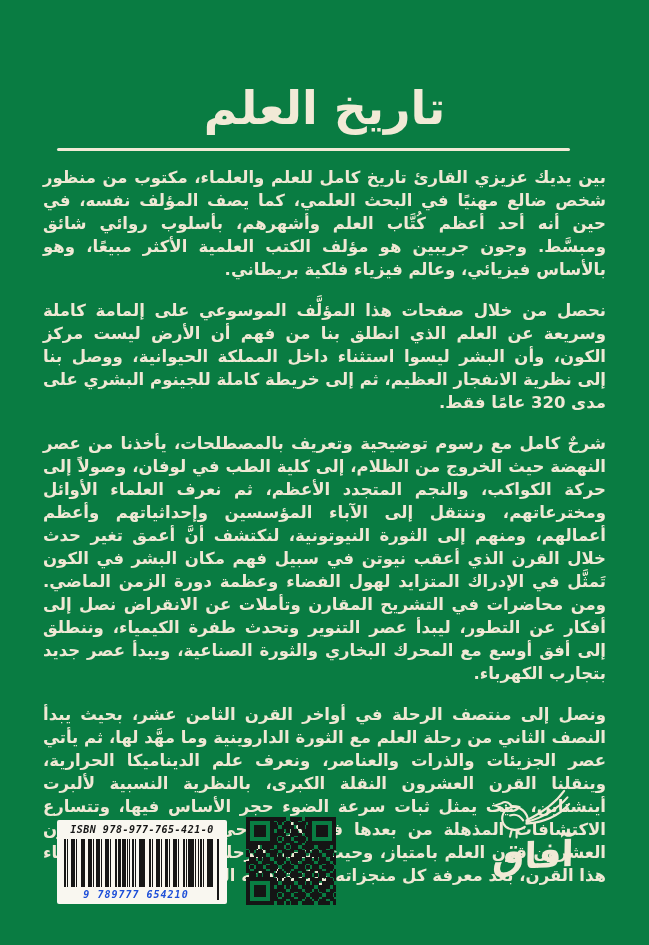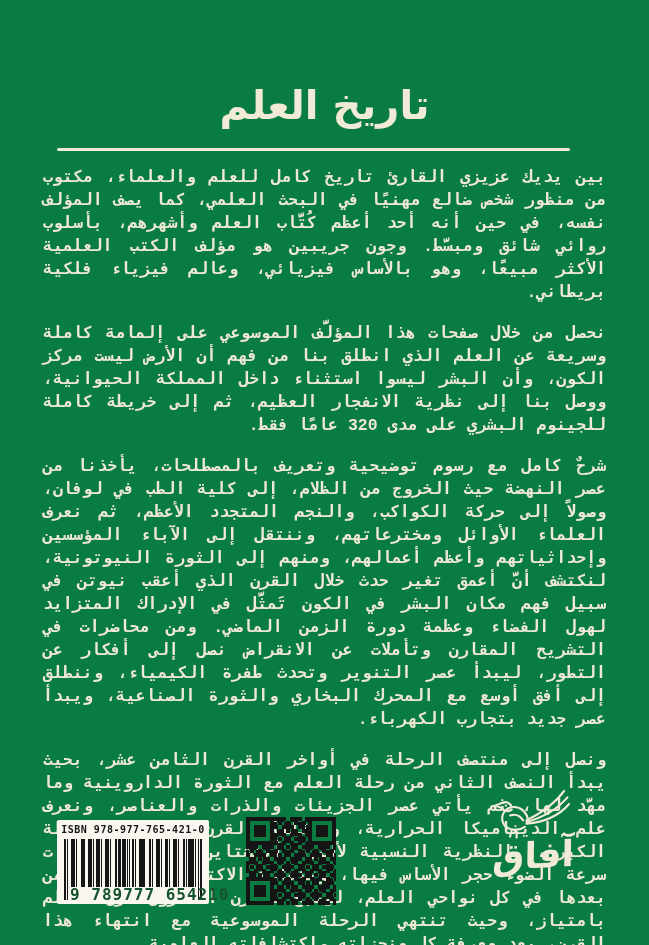--- a/index.html
+++ b/index.html
@@ -9,52 +9,53 @@
     background:#097c42;
     font-family:"DejaVu Sans", sans-serif;
     direction:rtl;
     overflow:hidden;
   }
   .title {
     margin:0;
     padding-top:80px;
     text-align:center;
     color:#f1ead6;
-    font-size:40px;
+    font-size:46px;
     font-weight:bold;
     line-height:1.25;
     letter-spacing:0px;
   }
   .rule {
     position:absolute;
     top:148px; left:57px;
     width:513px; height:3px;
     background:#f1ead6;
     border-radius:2px;
   }
   .blurb {
     position:absolute;
     top:166px; right:43px; left:42px;
     color:#efe8d4;
     font-size:16.5px;
     font-weight:bold;
     line-height:23px;
     text-align:justify;
   }
-  .blurb p { margin:0 0 18px 1px;font-family:Liberation Mono, monospace; }
+  .blurb p { margin:0 0 18px 1px; }
 
   
   .barcode {
     position:absolute;
     left:57px; top:820px;
-    width:152px; height:84px;
+    width:170px; height:84px;
     background:#f9f7f0;
     border-radius:2px;
     direction:ltr;
     text-align:center;
+    font-style:italic;
   }
   .isbn-label {
     font-family:"DejaVu Sans Mono","Liberation Mono",monospace;
     font-size:10px;
     font-weight:bold;
     color:#161616;
     padding-top:4px;
     letter-spacing:0.5px;
     white-space:nowrap;
   }
@@ -67,26 +68,26 @@
         #161616 3px 4px, transparent 4px 7px,
         #161616 7px 11px, transparent 11px 12px,
         #161616 12px 13px, transparent 13px 17px),
       repeating-linear-gradient(90deg,
         transparent 0 9px, #161616 9px 11px,
         transparent 11px 19px, #161616 19px 20px,
         transparent 20px 23px);
   }
   .digits {
     position:absolute;
-    bottom:2px; left:13px; right:13px;
+    bottom:2px; left:1px; right:13px;
     background:#f9f7f0;
     font-family:"DejaVu Sans Mono","Liberation Mono",monospace;
-    font-size:16px;
+    font-size:10px;
     font-weight:bold;
-    color:#14532d;
+    color:#1d4ed8;
     letter-spacing:1px;
     line-height:15px;
     white-space:nowrap;
   }
 
   
   .qr {
     position:absolute;
     left:246px; top:817px;
     width:90px; height:88px;

